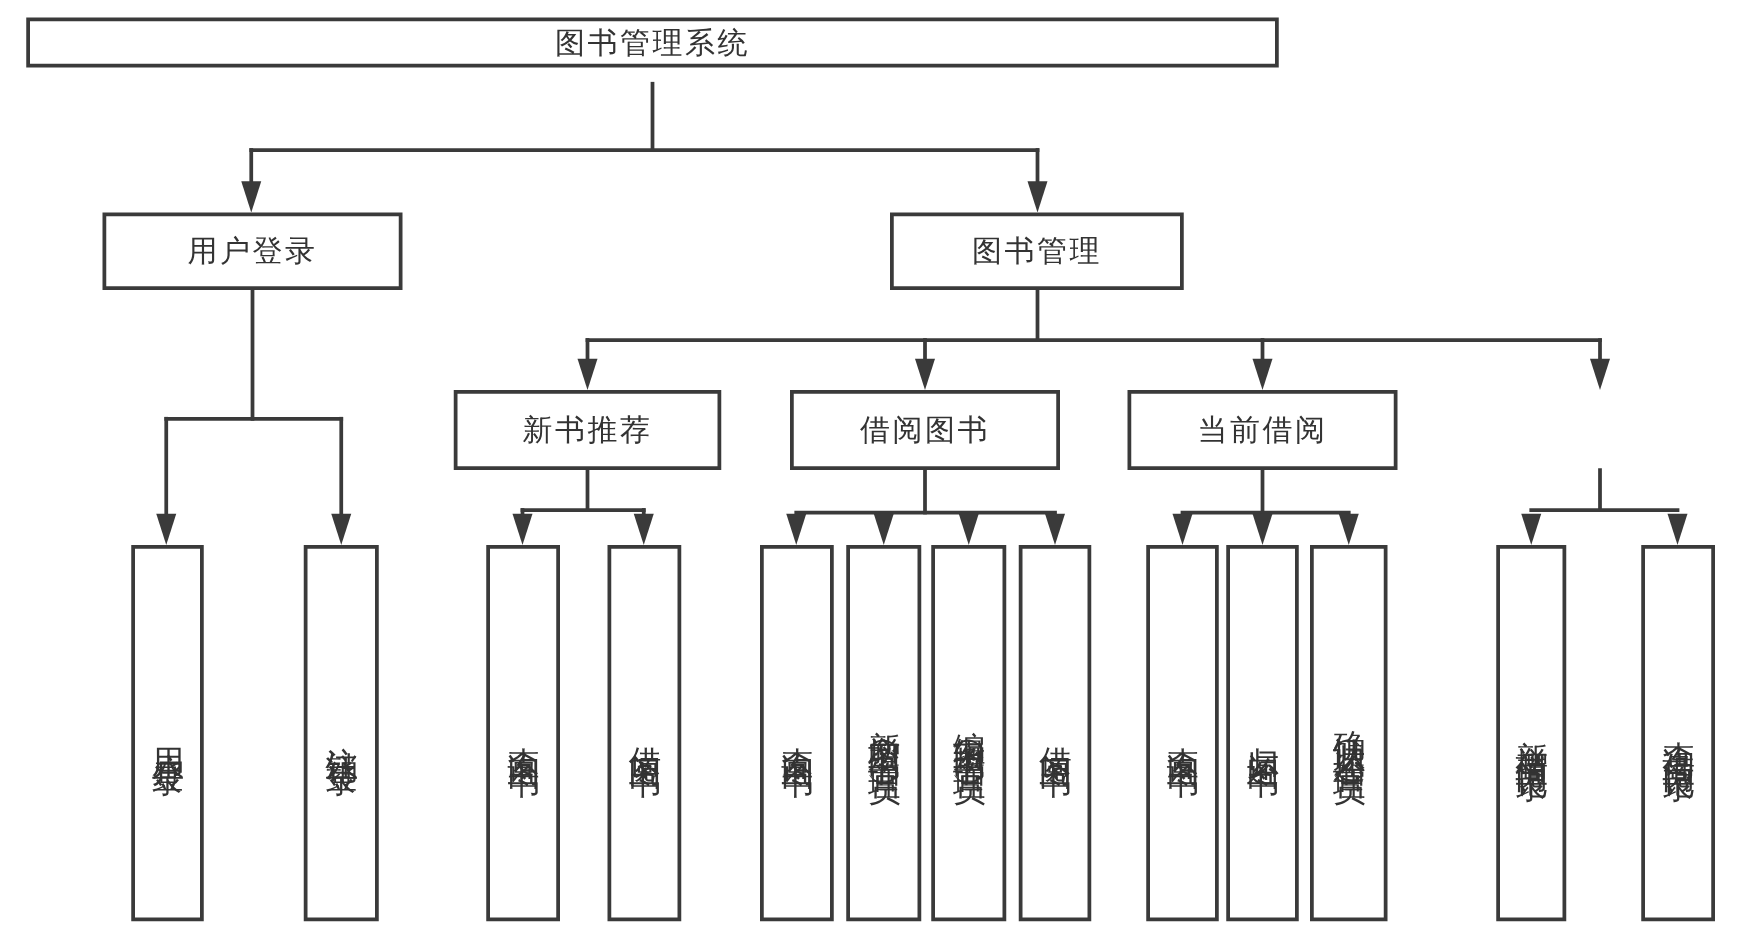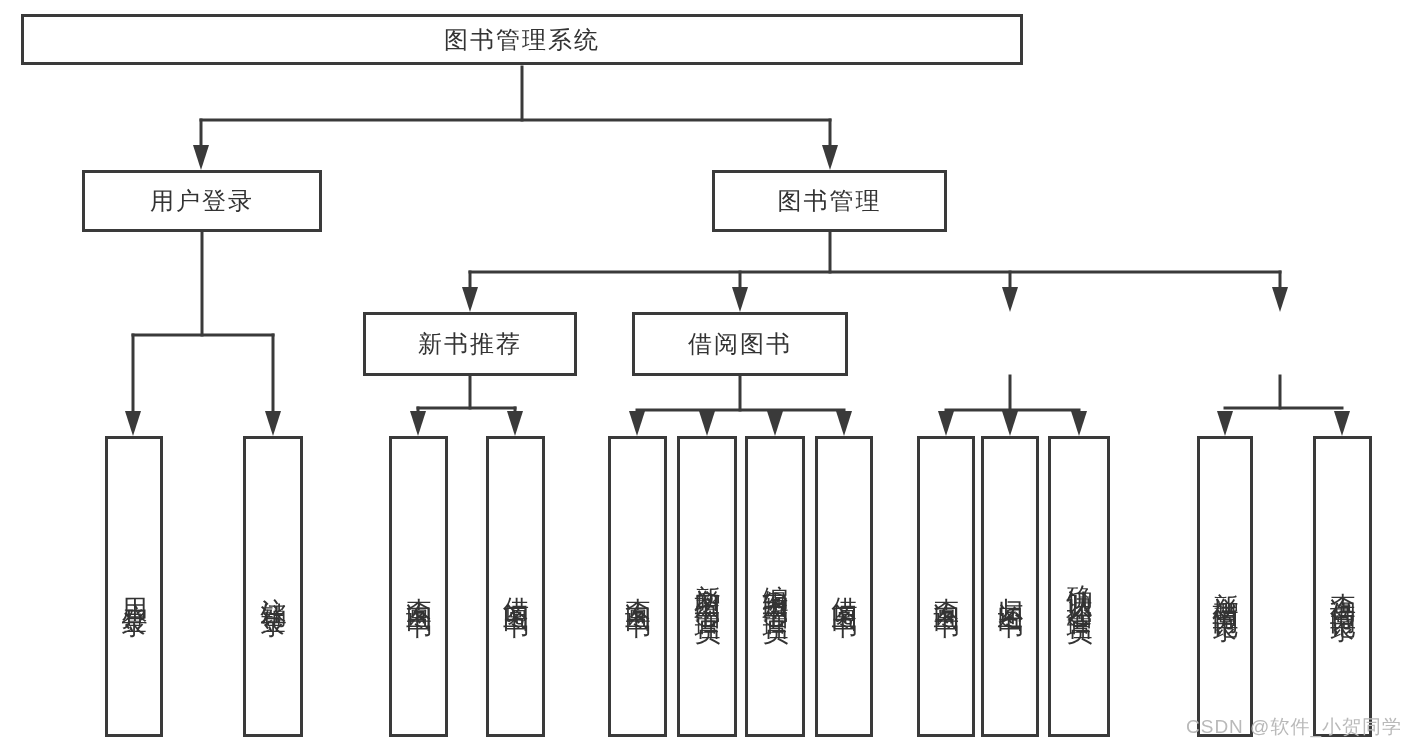--- a/index.html
+++ b/index.html
@@ -106,36 +106,39 @@
       <polygon points="1079,436 1071,411 1087,411" stroke="none"></polygon>
     </g>
     <g stroke="#3a3a3a" stroke-width="3" stroke-linecap="square" fill="#3a3a3a">
       <line x1="1280" y1="376" x2="1280" y2="408" fill="none"></line>
       <line x1="1225" y1="408" x2="1342" y2="408" fill="none"></line>
       <polygon points="1225,436 1217,411 1233,411" stroke="none"></polygon>
       <polygon points="1342,436 1334,411 1350,411" stroke="none"></polygon>
     </g>
   </svg>
 
-  <div class="box h" style="left:21px;top:14px;width:1002px;height:51px">
+  <div class="box h" style="left:21px;top:14px;width:1002px;height:40px">
     <span>图书管理系统</span>
   </div>
 
   <div class="box h" style="left:82px;top:170px;width:240px;height:62px">
     <span>用户登录</span>
   </div>
   <div class="box h" style="left:712px;top:170px;width:235px;height:62px">
     <span>图书管理</span>
   </div>
 
   <div class="box h" style="left:363px;top:312px;width:214px;height:64px">
     <span>新书推荐</span>
   </div>
   <div class="box h" style="left:632px;top:312px;width:216px;height:64px">
     <span>借阅图书</span>
+  </div>
+  <div class="box h" style="left:902px;top:312px;width:216px;height:64px">
+    <span>当前借阅</span>
   </div>
 
   <div class="box v" style="left:105px;top:436px;width:58px;height:301px">
     <span>用户登录</span>
   </div>
   <div class="box v" style="left:243px;top:436px;width:60px;height:301px">
     <span>注销登录</span>
   </div>
 
   <div class="box v" style="left:389px;top:436px;width:59px;height:301px">
@@ -168,15 +171,14 @@
     <span>确认归还（管理员）</span>
   </div>
 
   <div class="box v" style="left:1197px;top:436px;width:56px;height:301px">
     <span>新增借阅记录</span>
   </div>
   <div class="box v" style="left:1313px;top:436px;width:59px;height:301px">
     <span>查询借阅记录</span>
   </div>
 
-  <div id="watermark">CSDN @软件_小贺同学</div>
 
 </div>
 
 </body></html>

